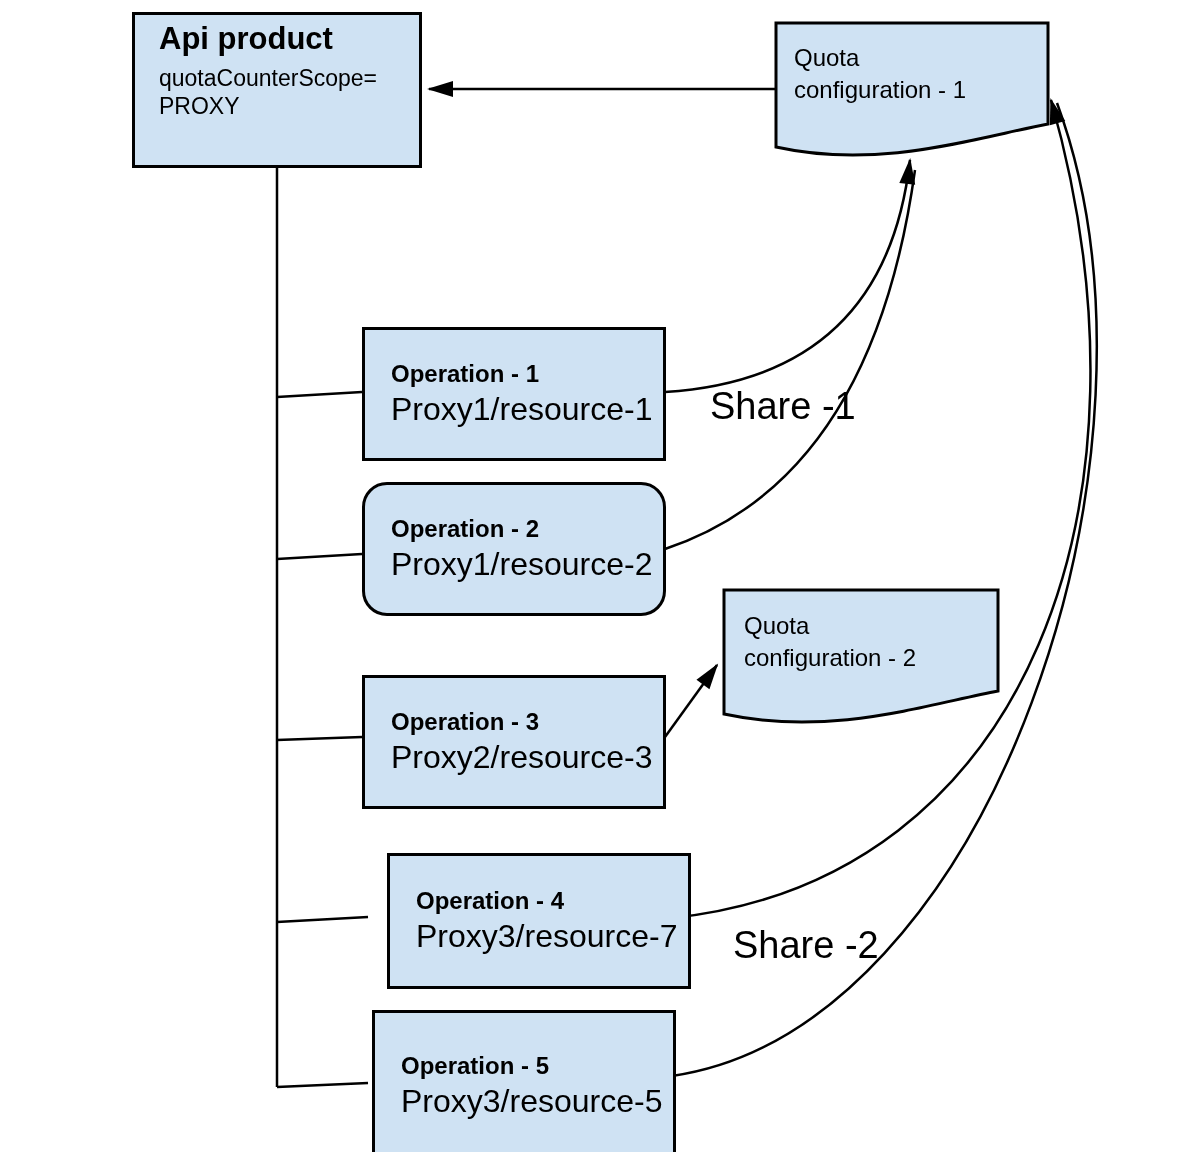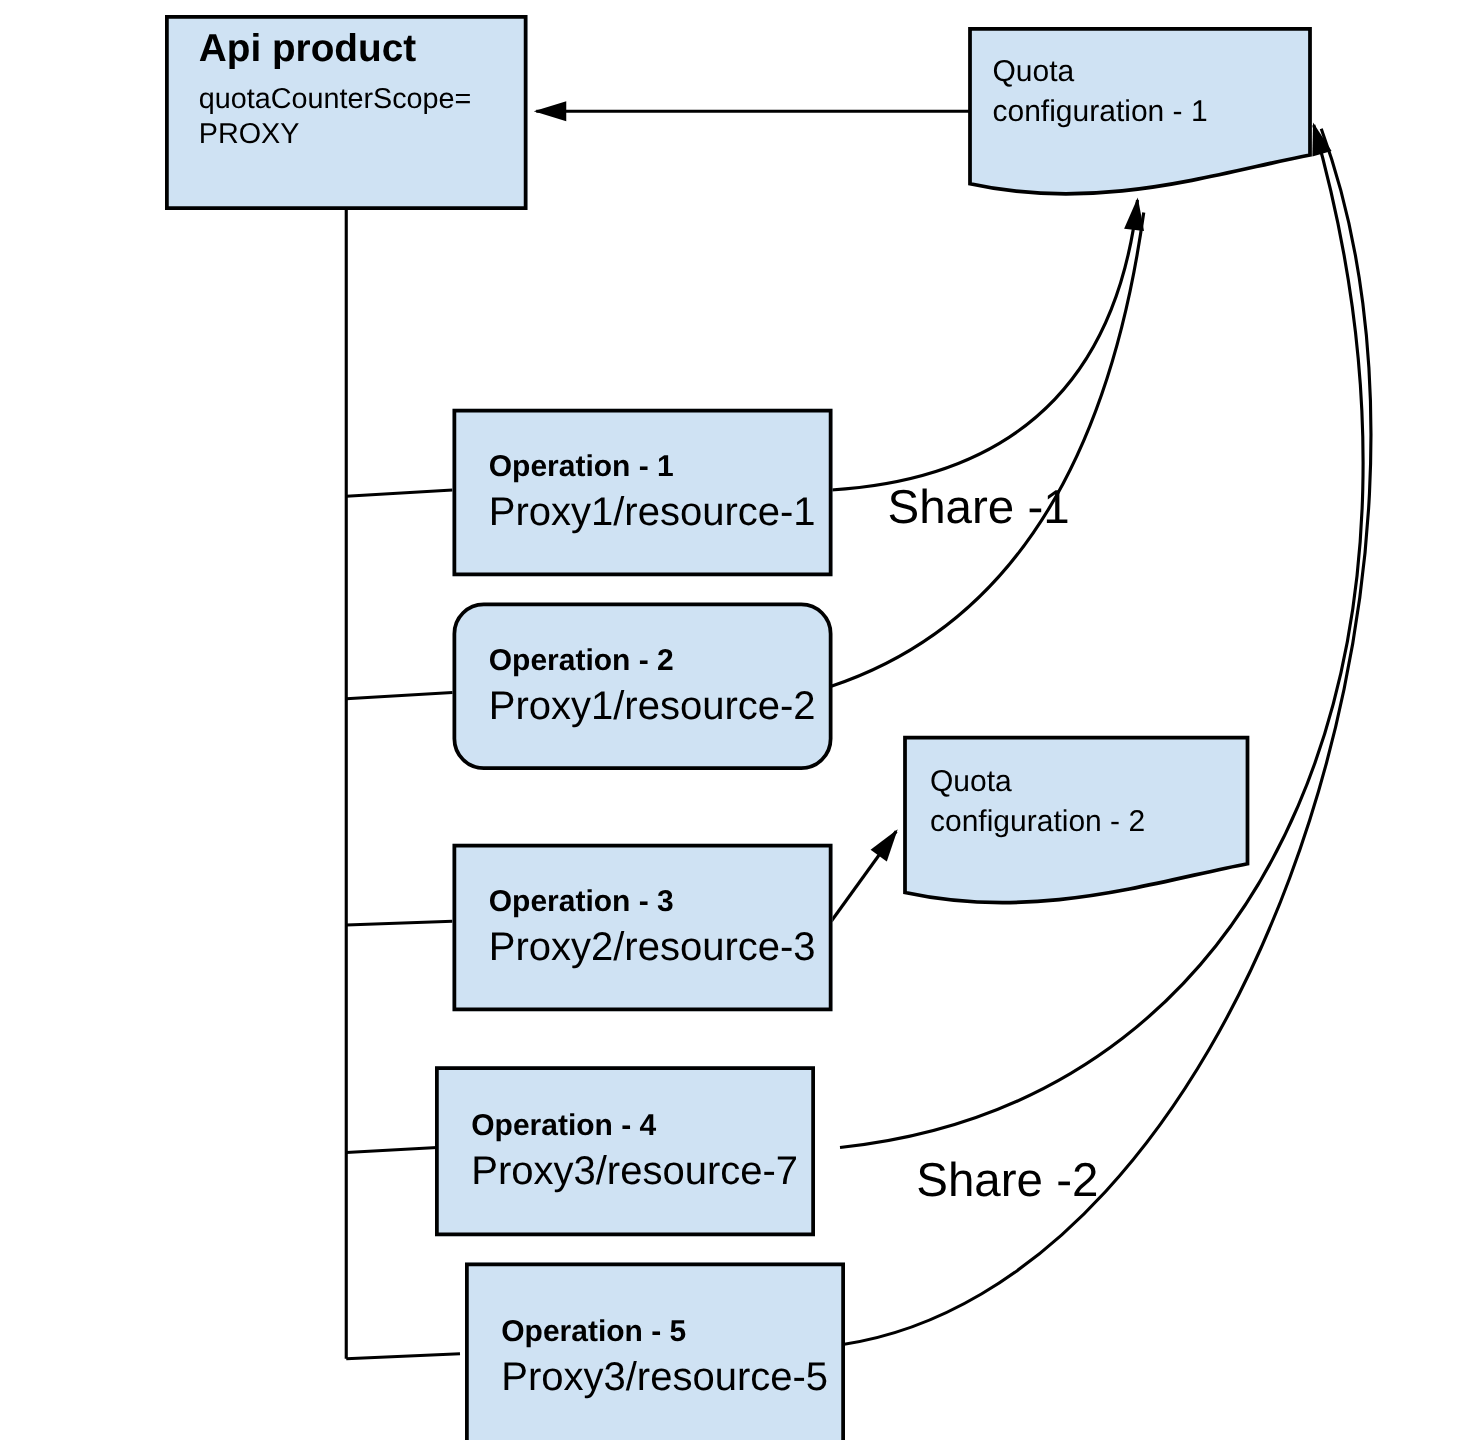--- a/index.html
+++ b/index.html
@@ -32,21 +32,21 @@
   .op {
     width: 304px; height: 134px;
     display: flex; flex-direction: column; justify-content: center;
     padding-left: 26px;
   }
   .op .op-title { font-size: 24px; font-weight: bold; }
   .op .op-path  { font-size: 32px; margin-top: 3px; }
   .op1 { left: 362px; top: 327px; }
   .op2 { left: 362px; top: 482px; border-radius: 25px; }
   .op3 { left: 362px; top: 675px; }
-  .op4 { left: 348px; top: 853px; height: 136px; }
+  .op4 { left: 387px; top: 853px; height: 136px; }
   .op5 { left: 372px; top: 1010px; height: 152px; }
   .qc-label {
     position: absolute; z-index: 1;
     font-size: 24px; line-height: 1.35;
   }
   .qc1-label { left: 794px; top: 42px; }
   .qc2-label { left: 744px; top: 610px; }
   .share-label {
     position: absolute; z-index: 2;
     font-size: 38px; white-space: nowrap;

